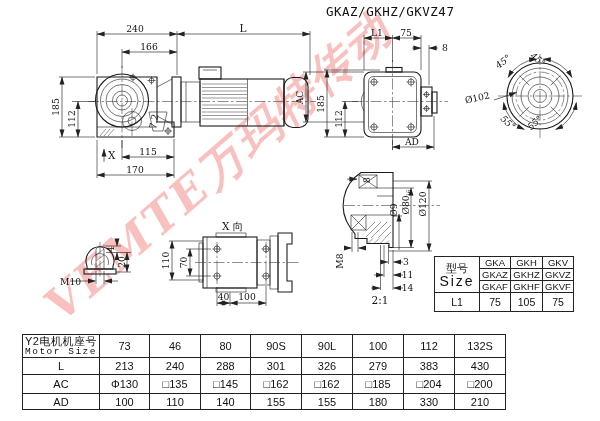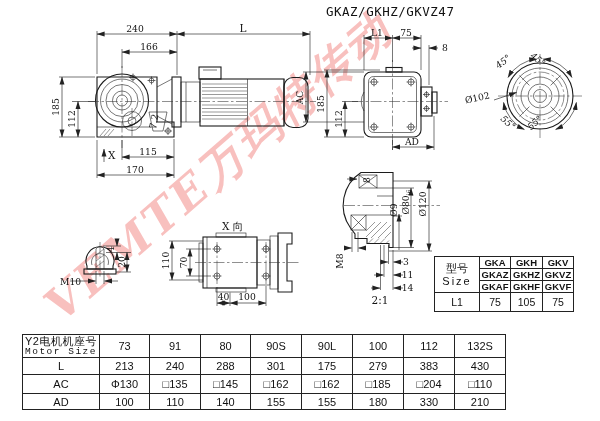--- a/index.html
+++ b/index.html
@@ -15,24 +15,24 @@
   .tl{fill:none;stroke:#1c1c1c;stroke-width:.6;}
   .t4{fill:none;stroke:#1c1c1c;stroke-width:.45;}
   .cl{fill:none;stroke:#333;stroke-width:.55;stroke-dasharray:11 2.5 2.5 2.5;}
   .dl{fill:none;stroke:#222;stroke-width:.65;}
   .dt{font-family:"DejaVu Serif",serif;font-size:9.2px;fill:#141414;}
   .dt2{font-family:"DejaVu Serif",serif;font-size:10.5px;fill:#141414;}
   .tol{font-size:6.2px;}
   table{border-collapse:collapse;table-layout:fixed;background:#fff;}
   td{border:1px solid #222;text-align:center;vertical-align:middle;padding:0;overflow:hidden;}
   .size-table{position:absolute;left:434px;top:256px;border:1.5px solid #222;}
-  .size-table td{font-size:9.5px;font-weight:700;height:11px;line-height:11px;}
+  .size-table td{font-size:9.5px;font-weight:400;height:11px;line-height:11px;}
   .size-table .st-label{font-weight:normal;}
   .size-table .st-cn{font-size:11px;line-height:13px;}
-  .size-table .st-en{font-size:11px;letter-spacing:2px;line-height:12px;}
+  .size-table .st-en{font-size:14px;letter-spacing:2px;line-height:12px;}
   .size-table .st-l1 td{height:18px;line-height:18px;font-weight:normal;font-size:10.5px;}
   .motor-table{position:absolute;left:22px;top:334px;border:1.5px solid #222;}
   .motor-table td{font-size:11px;}
   .mt-head td{height:22px;}
   .mt-cn{font-size:11px;line-height:12px;letter-spacing:.5px;}
   .mt-en{font-size:9.5px;letter-spacing:1.5px;line-height:10px;font-family:Liberation Mono, monospace;}
   .mt-r1 td{height:16px;}
   .mt-r2 td{height:18px;}
   .mt-r3 td{height:15px;}
   .bolt circle,.bolt path{fill:none;stroke:#1c1c1c;stroke-width:.6;}
@@ -316,49 +316,49 @@
         <col style="width:51px">
         <col style="width:51px">
       </colgroup>
     <tbody>
         <tr class="mt-head">
       <td class="mt-label">
         <div class="mt-cn">Y2电机机座号</div>
         <div class="mt-en">Motor Size</div>
       </td>
       <td>73</td>
-      <td>91</td>
+      <td>46</td>
       <td>80</td>
       <td>90S</td>
       <td>90L</td>
       <td>100</td>
       <td>112</td>
       <td>132S</td>
     </tr>
     <tr class="mt-r1">
       <td>L</td>
       <td>213</td>
       <td>240</td>
       <td>288</td>
       <td>301</td>
-      <td>175</td>
+      <td>326</td>
       <td>279</td>
       <td>383</td>
       <td>430</td>
     </tr>
     <tr class="mt-r2">
       <td>AC</td>
       <td>Φ130</td>
       <td>□135</td>
       <td>□145</td>
       <td>□162</td>
       <td>□162</td>
       <td>□185</td>
       <td>□204</td>
-      <td>□110</td>
+      <td>□200</td>
     </tr>
     <tr class="mt-r3">
       <td>AD</td>
       <td>100</td>
       <td>110</td>
       <td>140</td>
       <td>155</td>
       <td>155</td>
       <td>180</td>
       <td>330</td>

